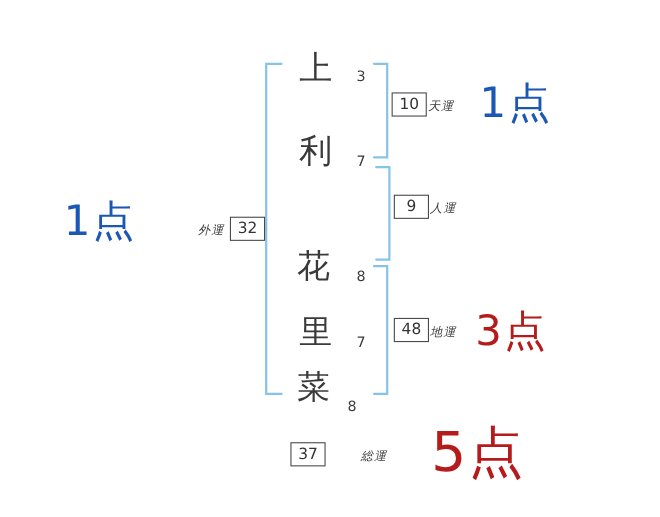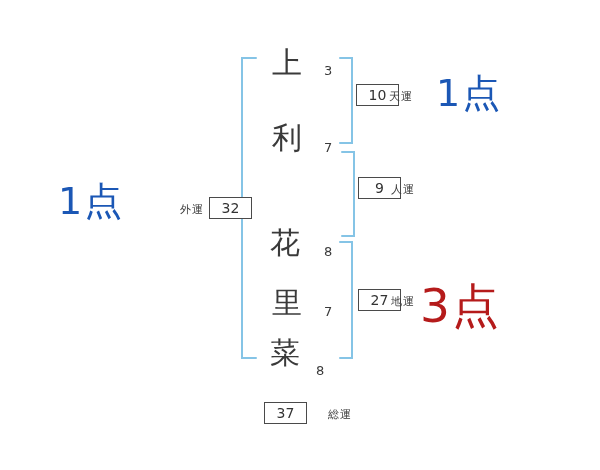--- a/index.html
+++ b/index.html
@@ -9,25 +9,25 @@
   }
   .char{
     position:absolute;font-size:30px;line-height:1;color:#3a3a3a;
     font-weight:500;letter-spacing:0;
   }
   .strokes{
     position:absolute;font-size:13px;line-height:1;color:#3a3a3a;
   }
   .fbox{
     position:absolute;box-sizing:border-box;border:1.5px solid #4a4a4a;background:#fff;
-    width:43px;height:22px;display:flex;align-items:center;justify-content:center;
+    width:32px;height:22px;display:flex;align-items:center;justify-content:center;
     font-size:14px;color:#333;
   }
   .flabel{
-    position:absolute;font-size:11px;line-height:1;color:#3a3a3a;letter-spacing:1px;
+    position:absolute;font-size:11px;line-height:1;color:#3a3a3a;letter-spacing:1px;font-style:italic;
   }
   .score{
     position:absolute;font-weight:normal;line-height:1;letter-spacing:2px;
   }
   .score.blue{color:#1b57b5;}
   .score.red{color:#b51b1b;}
   .bracket-layer{position:absolute;left:0;top:0;width:600px;height:470px;pointer-events:none;}
   .bracket-layer polyline{fill:none;stroke:#85c4e6;stroke-width:2;stroke-linecap:round;}
 </style>
 </head>
@@ -54,26 +54,27 @@
   <span class="strokes" style="left:324px;top:245px">8</span>
   <span class="strokes" style="left:324px;top:305px">7</span>
   <span class="strokes" style="left:316px;top:364px">8</span>
 
   <div class="fbox" style="left:356px;top:84px">10</div>
   <span class="flabel" style="left:389px;top:91px">天運</span>
 
   <div class="fbox" style="left:358px;top:177px">9</div>
   <span class="flabel" style="left:391px;top:184px">人運</span>
 
-  <div class="fbox" style="left:358px;top:289px">27</div>
+  <div class="fbox" style="left:358px;top:289px">48</div>
   <span class="flabel" style="left:391px;top:296px">地運</span>
 
   <span class="flabel" style="left:180px;top:204px">外運</span>
   <div class="fbox" style="left:209px;top:197px">32</div>
 
   <div class="fbox" style="left:264px;top:402px">37</div>
   <span class="flabel" style="left:328px;top:409px">総運</span>
 
   <span class="score blue" style="left:58px;top:182px;font-size:38px">1点</span>
   <span class="score blue" style="left:436px;top:74px;font-size:38px">1点</span>
-  <span class="score red" style="left:420px;top:282px;font-size:47px">3点</span>
+  <span class="score red" style="left:432px;top:282px;font-size:38px">3点</span>
+  <span class="score red" style="left:392px;top:386px;font-size:50px">5点</span>
 
 </div>
 
 </body></html>

